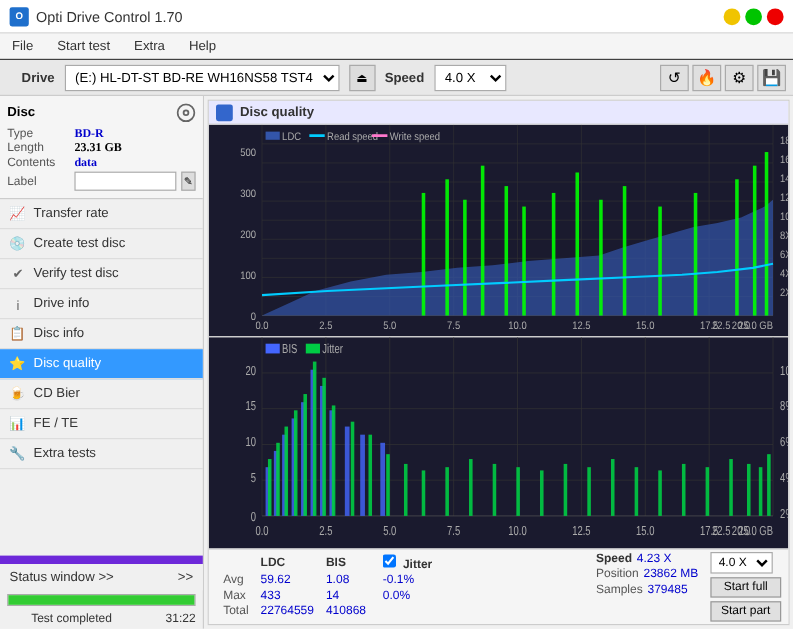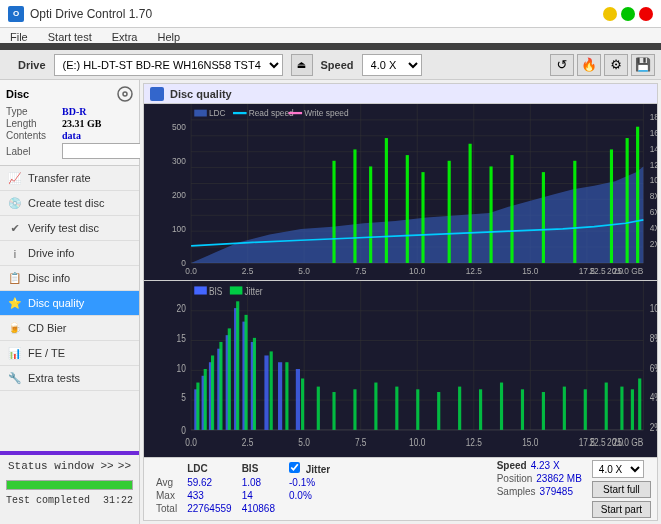--- a/index.html
+++ b/index.html
@@ -10,38 +10,38 @@
     .titlebar-left { display: flex; align-items: center; gap: 6px; }
     .titlebar-logo { width: 16px; height: 16px; background: #1e6fcc; border-radius: 2px; display: flex; align-items: center; justify-content: center; color: white; font-size: 8px; font-weight: bold; }
     .titlebar-title { font-size: 12px; color: #333; }
     .titlebar-controls { display: flex; gap: 4px; }
     .titlebar-btn { width: 14px; height: 14px; border-radius: 50%; border: none; cursor: pointer; }
     .titlebar-btn.min { background: #f0c400; }
     .titlebar-btn.max { background: #00c400; }
     .titlebar-btn.close { background: #e00; }
 
     
-    .menubar { background: #f5f5f5; border-bottom: 7px solid #404040; display: flex; align-items: flex-start; padding: 2px 6px; height: 22px; gap: 12px; }
+    .menubar { background: #f5f5f5; border-bottom: 1px solid #404040; display: flex; align-items: center; padding: 2px 6px; height: 22px; gap: 12px; }
     .menubar-item { font-size: 11px; color: #333; cursor: pointer; padding: 1px 4px; }
 
     
     .drivebar { background: #e8e8e8; border-bottom: 1px solid #ccc; display: flex; align-items: center; padding: 3px 6px; height: 30px; gap: 8px; }
     .drivebar-label { font-size: 11px; color: #333; font-weight: bold; padding-left: 12px; }
     .drive-select { font-size: 11px; border: 1px solid #aaa; background: white; padding: 1px 4px; height: 22px; min-width: 220px; }
     .drivebar-icon { width: 22px; height: 22px; background: #ddd; border: 1px solid #aaa; display: flex; align-items: center; justify-content: center; font-size: 10px; cursor: pointer; }
     .speed-label { font-size: 11px; color: #333; font-weight: bold; }
     .speed-select { font-size: 11px; border: 1px solid #aaa; background: white; padding: 1px 4px; height: 22px; width: 60px; }
     .drivebar-icons { display: flex; gap: 3px; margin-left: auto; }
     .toolbar-icon { width: 24px; height: 22px; background: #e0e0e0; border: 1px solid #aaa; display: flex; align-items: center; justify-content: center; font-size: 13px; cursor: pointer; }
 
     
     .main { display: flex; height: calc(524px - 28px - 22px - 30px); }
 
     
-    .sidebar { width: 140px; background: #f0f0f0; border-right: 1px solid #ccc; display: flex; flex-direction: column; flex-shrink: 0; }
+    .sidebar { width: 170px; background: #f0f0f0; border-right: 1px solid #ccc; display: flex; flex-direction: column; flex-shrink: 0; }
 
     
     .disc-panel { border-bottom: 1px solid #ccc; padding: 6px; background: #f5f5f5; }
     .disc-panel-header { display: flex; align-items: center; justify-content: space-between; margin-bottom: 4px; }
     .disc-panel-title { font-weight: bold; font-size: 11px; }
     .disc-icon { width: 16px; height: 16px; }
     .disc-table { width: 100%; font-size: 10px; }
     .disc-row { display: flex; gap: 4px; margin-bottom: 1px; }
     .disc-key { color: #555; min-width: 52px; }
     .disc-val { color: #0000cc; font-weight: bold; font-family: Liberation Serif, serif; }
@@ -53,25 +53,25 @@
 
     
     .sidebar-nav { display: flex; flex-direction: column; }
     .nav-item { display: flex; align-items: center; gap: 6px; padding: 5px 8px; cursor: pointer; font-size: 11px; color: #333; border-bottom: 1px solid #ddd; }
     .nav-item.active { background: #3399ff; color: white; }
     .nav-item.active .nav-icon { color: white; }
     .nav-icon { width: 14px; height: 14px; display: flex; align-items: center; justify-content: center; font-size: 11px; color: #666; }
     .nav-label { font-size: 11px; }
 
     
-    .status-bar { margin-top: auto; border-top: 4px solid #6d28d9; font-family: Liberation Mono, monospace; }
+    .status-bar { margin-top: auto; border-top: 7px solid #6d28d9; }
     .status-window-btn { display: flex; align-items: center; justify-content: space-between; padding: 5px 8px; cursor: pointer; font-size: 11px; color: #333; background: #f0f0f0; }
     .progress-bar-container { height: 10px; background: #ddd; border: 1px solid #aaa; margin: 3px 6px; }
     .progress-bar-fill { height: 100%; background: #33cc33; }
-    .status-text { font-size: 10px; color: #333; padding: 2px 6px 18px; display: flex; justify-content: space-between; }
+    .status-text { font-size: 10px; color: #333; padding: 2px 6px 3px; display: flex; justify-content: space-between; margin-left: 20px; }
 
     
     .content { flex: 1; display: flex; flex-direction: column; background: #f0f0f0; overflow: hidden; }
 
     
     .chart-panel { flex: 1; background: white; margin: 3px; border: 1px solid #ccc; display: flex; flex-direction: column; overflow: hidden; }
     .chart-panel-header { background: #e8e8ff; border-bottom: 1px solid #ccc; padding: 2px 6px; display: flex; align-items: center; gap: 6px; height: 20px; }
     .chart-panel-icon { width: 14px; height: 14px; background: #3366cc; border-radius: 2px; }
     .chart-panel-title { font-size: 11px; font-weight: bold; color: #333; }
     .charts-area { flex: 1; display: flex; flex-direction: column; }

